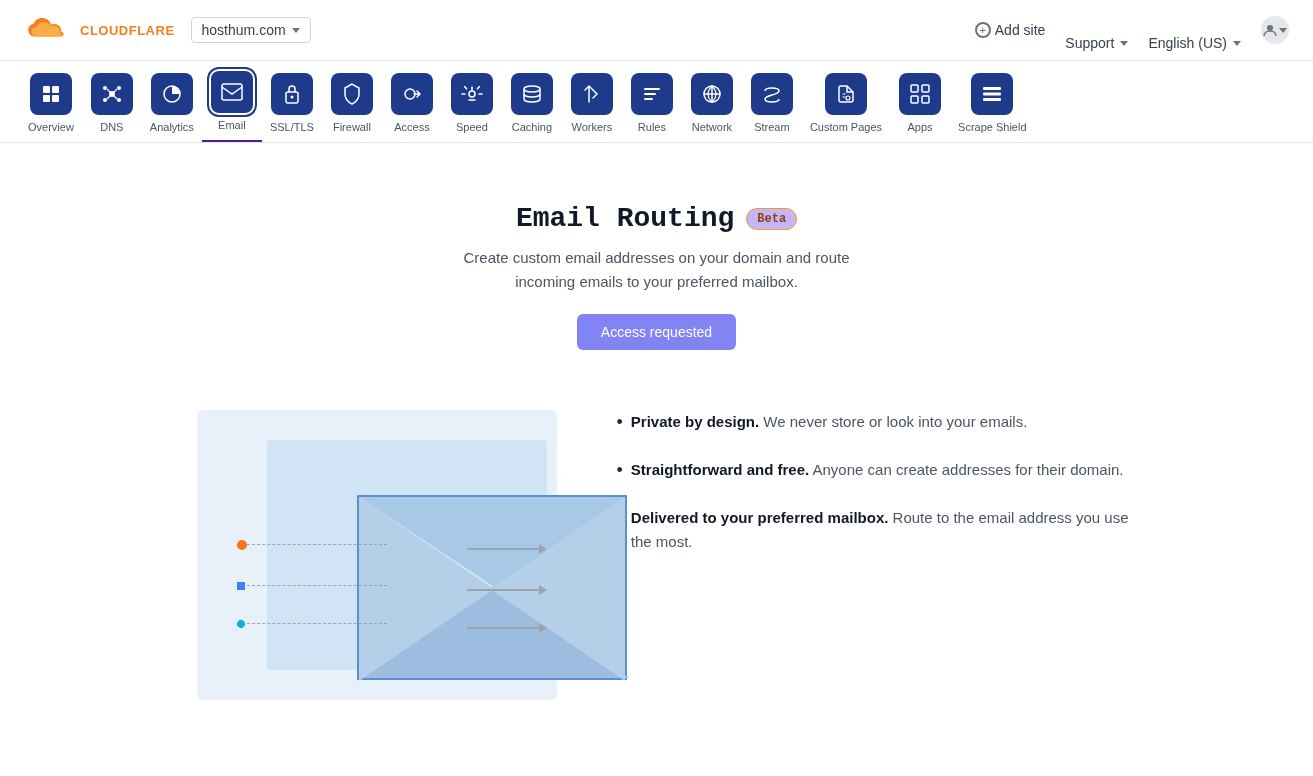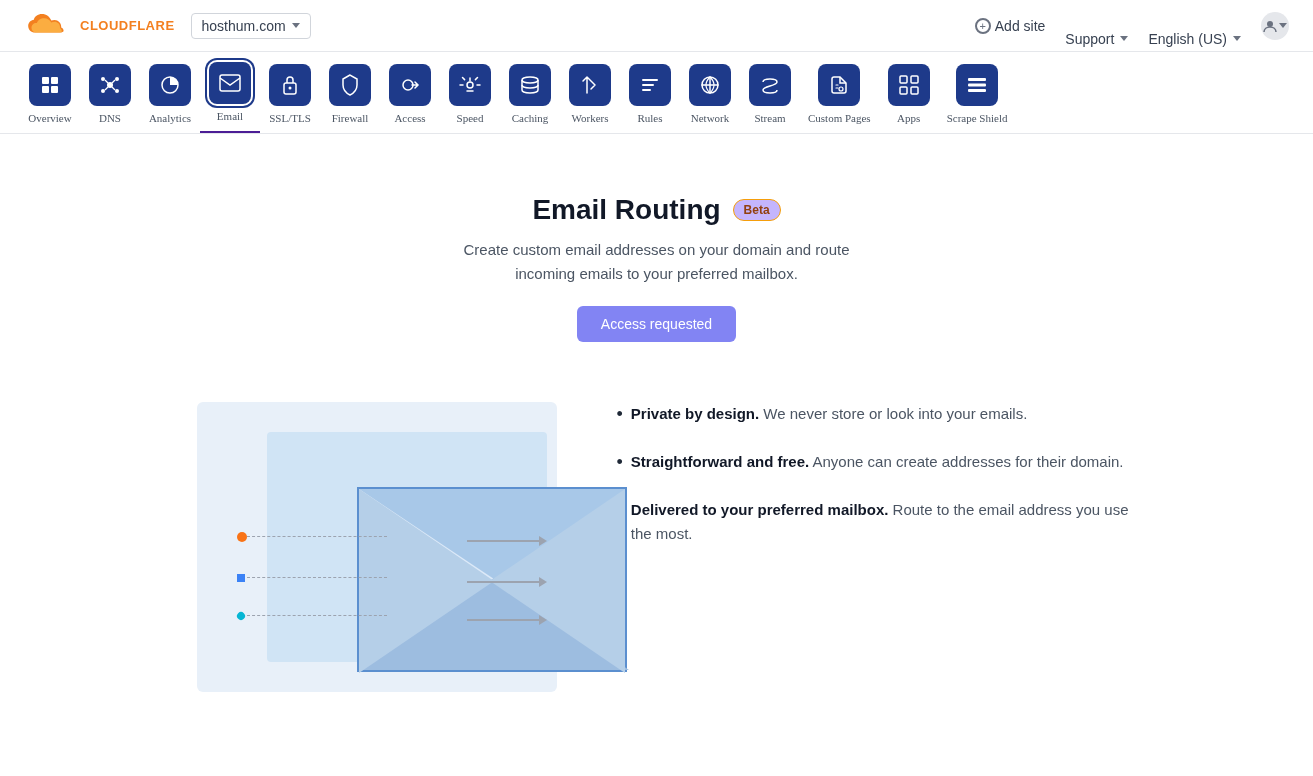--- a/index.html
+++ b/index.html
@@ -4,21 +4,21 @@
   <style>
     * { box-sizing: border-box; margin: 0; padding: 0; }
     body { font-family: -apple-system, BlinkMacSystemFont, 'Segoe UI', Arial, sans-serif; background: #fff; color: #1a1a2e; }
 
     
     .header {
       display: flex;
       align-items: center;
       justify-content: space-between;
       padding: 0 24px;
-      height: 52px;
+      height: 61px;
       border-bottom: 1px solid #e5e7eb;
     }
     .header-left { display: flex; align-items: center; gap: 16px; }
     .logo { display: flex; align-items: center; gap: 8px; cursor: pointer; }
     .logo-cloud { width: 48px; height: 30px; }
     .logo-text { font-size: 13px; font-weight: 700; color: #f38020; letter-spacing: 0.5px; }
     .domain-selector { display: flex; align-items: center; gap: 4px; font-size: 14px; color: #374151; cursor: pointer; border: 1px solid #d1d5db; border-radius: 4px; padding: 4px 10px; text-align: center; }
     .header-right { display: flex; align-items: center; gap: 20px; }
     .header-btn { display: flex; align-items: center; gap: 4px; font-size: 14px; color: #374151; cursor: pointer; text-decoration: none; background: none; border: none; margin-top: 26px; }
     .add-site-btn { display: flex; align-items: center; gap: 4px; font-size: 14px; color: #374151; cursor: pointer; }
@@ -52,27 +52,27 @@
       border-radius: 8px;
       background: #1e3a8a;
       display: flex;
       align-items: center;
       justify-content: center;
       margin-bottom: 6px;
       color: white;
       font-size: 18px;
     }
     .nav-item.active .nav-icon { background: #1e3a8a; box-shadow: 0 0 0 2px #fff, 0 0 0 4px #1e3a8a; }
-    .nav-label { font-size: 11px; color: #4b5563; text-align: center; white-space: nowrap; line-height: 1.2; font-family: Liberation Serif, serif; }
+    .nav-label { font-size: 11px; color: #4b5563; text-align: center; white-space: nowrap; line-height: 1.2; }
 
     
     .main { padding: 40px 24px; }
 
     .hero { text-align: center; padding: 20px 0 30px; }
-    .hero-title { font-size: 28px; font-weight: 700; color: #111827; display: flex; align-items: center; justify-content: center; gap: 12px; }
+    .hero-title { font-size: 28px; font-weight: 700; color: #111827; display: flex; align-items: center; justify-content: center; gap: 12px; font-family: Liberation Mono, monospace; }
     .beta-badge {
       background: #c4b5fd;
       color: #92400e;
       font-size: 12px;
       font-weight: 600;
       padding: 3px 10px;
       border-radius: 20px;
       border: 1px solid #f59e0b;
     }
     .hero-desc { font-size: 15px; color: #4b5563; margin-top: 12px; line-height: 1.6; }

